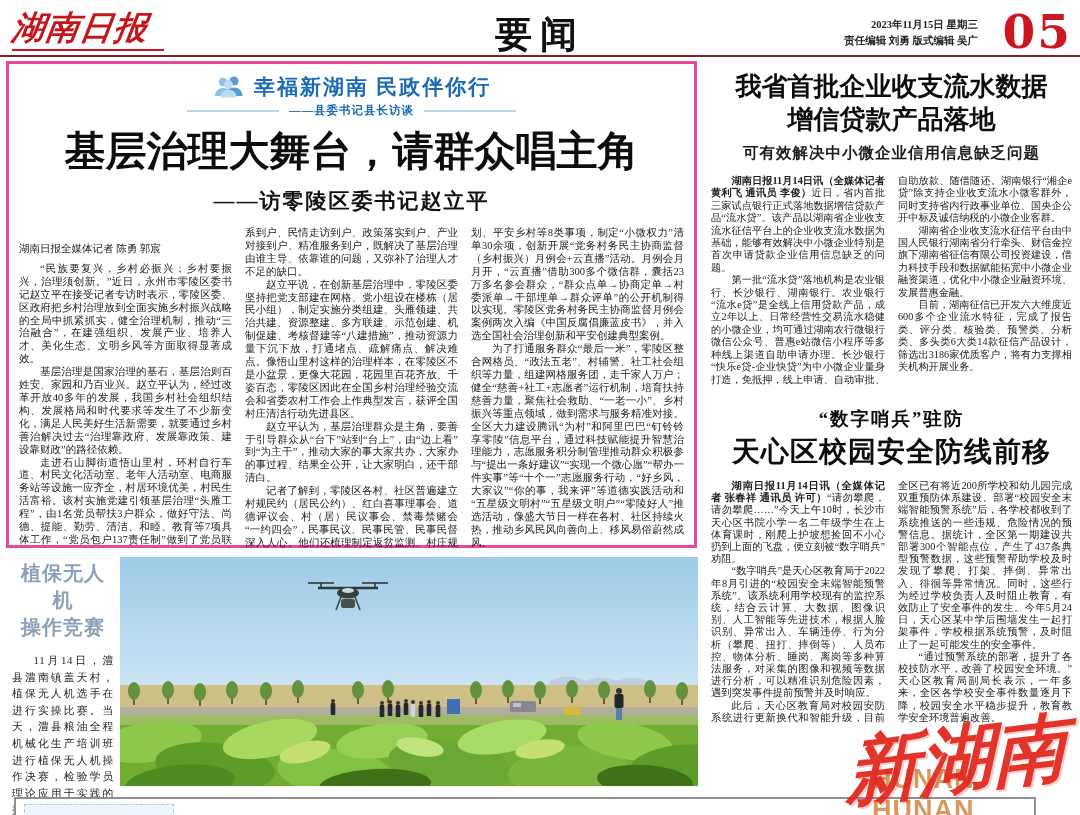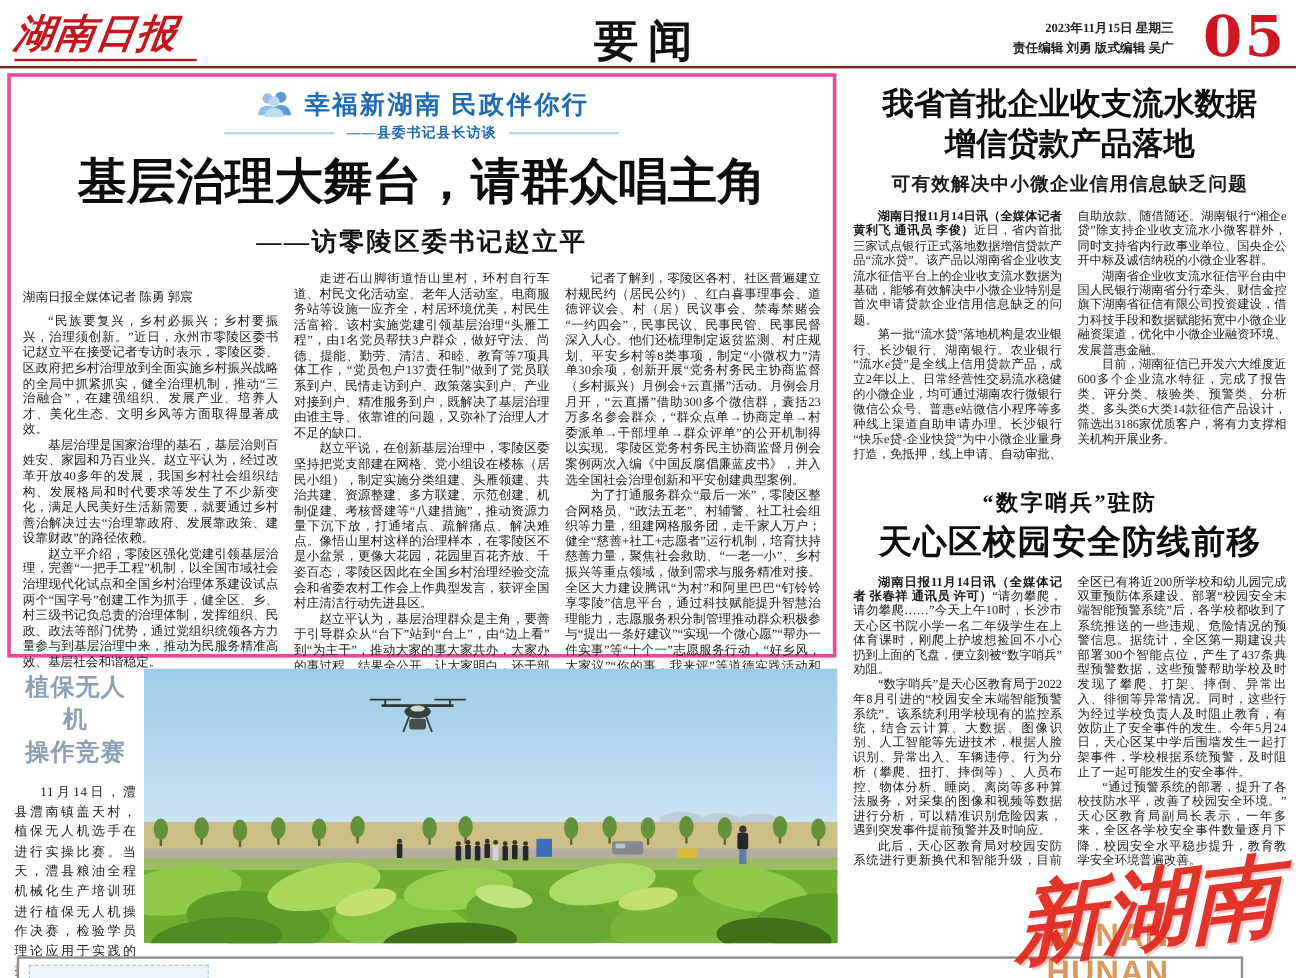--- a/index.html
+++ b/index.html
@@ -107,21 +107,20 @@
       <span class="badge-sub">——县委书记县长访谈</span>
       <span class="badge-line"></span>
     </div>
     <div class="feature-headline">基层治理大舞台，请群众唱主角</div>
     <div class="feature-subhead">——访零陵区委书记赵立平</div>
     <div class="feature-body">
       <div class="byline">湖南日报全媒体记者 陈勇 郭宸</div>
       <div>
           <p class="para">“民族要复兴，乡村必振兴；乡村要振兴，治理须创新。”近日，永州市零陵区委书记赵立平在接受记者专访时表示，零陵区委、区政府把乡村治理放到全面实施乡村振兴战略的全局中抓紧抓实，健全治理机制，推动“三治融合”，在建强组织、发展产业、培养人才、美化生态、文明乡风等方面取得显著成效。</p>
           <p class="para">基层治理是国家治理的基石，基层治则百姓安、家园和乃百业兴。赵立平认为，经过改革开放40多年的发展，我国乡村社会组织结构、发展格局和时代要求等发生了不少新变化，满足人民美好生活新需要，就要通过乡村善治解决过去“治理靠政府、发展靠政策、建设靠财政”的路径依赖。</p>
-          <p class="para">赵立平介绍，零陵区强化党建引领基层治理，完善“一把手工程”机制，以全国市域社会治理现代化试点和全国乡村治理体系建设试点两个“国字号”创建工作为抓手，健全区、乡、村三级书记负总责的治理体制，发挥组织、民政、政法等部门优势，通过党组织统领各方力量参与到基层治理中来，推动为民服务精准高效、基层社会和谐稳定。</p>
           <p class="para">走进石山脚街道悟山里村，环村自行车道、村民文化活动室、老年人活动室、电商服务站等设施一应齐全，村居环境优美，村民生活富裕。该村实施党建引领基层治理“头雁工程”，由1名党员帮扶3户群众，做好守法、尚德、提能、勤劳、清洁、和睦、教育等7项具体工作，“党员包户137责任制”做到了党员联系到户、民情走访到户、政策落实到户、产业对接到户、精准服务到户，既解决了基层治理由谁主导、依靠谁的问题，又弥补了治理人才不足的缺口。</p>
           <p class="para">赵立平说，在创新基层治理中，零陵区委坚持把党支部建在网格、党小组设在楼栋（居民小组），制定实施分类组建、头雁领建、共治共建、资源整建、多方联建、示范创建、机制促建、考核督建等“八建措施”，推动资源力量下沉下放，打通堵点、疏解痛点、解决难点。像悟山里村这样的治理样本，在零陵区不是小盆景，更像大花园，花园里百花齐放、千姿百态，零陵区因此在全国乡村治理经验交流会和省委农村工作会上作典型发言，获评全国村庄清洁行动先进县区。</p>
           <p class="para">赵立平认为，基层治理群众是主角，要善于引导群众从“台下”站到“台上”，由“边上看”到“为主干”，推动大家的事大家共办，大家办的事过程、结果全公开，让大家明白，还干部清白。</p>
           <p class="para">记者了解到，零陵区各村、社区普遍建立村规民约（居民公约）、红白喜事理事会、道德评议会、村（居）民议事会、禁毒禁赌会“一约四会”，民事民议、民事民管、民事民督深入人心。他们还梳理制定返贫监测、村庄规划、平安乡村等8类事项，制定“小微权力”清单30余项，创新开展“党务村务民主协商监督（乡村振兴）月例会+云直播”活动。月例会月月开，“云直播”借助300多个微信群，囊括23万多名参会群众，“群众点单→协商定单→村委派单→干部埋单→群众评单”的公开机制得以实现。零陵区党务村务民主协商监督月例会案例两次入编《中国反腐倡廉蓝皮书》，并入选全国社会治理创新和平安创建典型案例。</p>
           <p class="para">为了打通服务群众“最后一米”，零陵区整合网格员、“政法五老”、村辅警、社工社会组织等力量，组建网格服务团，走千家人万户；健全“慈善+社工+志愿者”运行机制，培育扶持慈善力量，聚焦社会救助、“一老一小”、乡村振兴等重点领域，做到需求与服务精准对接。全区大力建设腾讯“为村”和阿里巴巴“钉铃铃 享零陵”信息平台，通过科技赋能提升智慧治理能力，志愿服务积分制管理推动群众积极参与“提出一条好建议”“实现一个微心愿”“帮办一件实事”等“十个一”志愿服务行动，“好乡风，大家议”“你的事，我来评”等道德实践活动和“五星级文明村”“五星级文明户”“零陵好人”推选活动，像盛大节日一样在各村、社区持续火热，推动乡风民风向善向上、移风易俗蔚然成风。</p>
         </div>
     </div>
   </div>
 
   <div class="art-loans">

